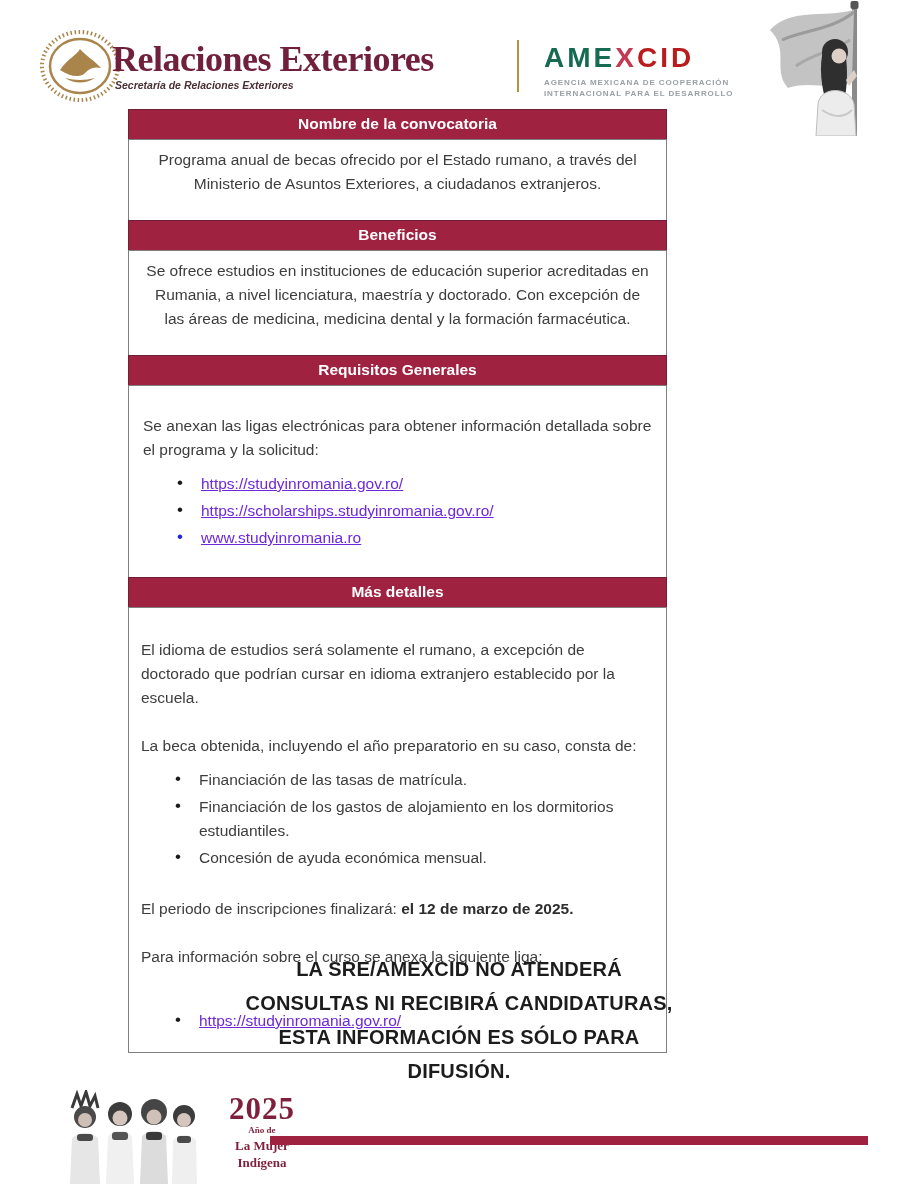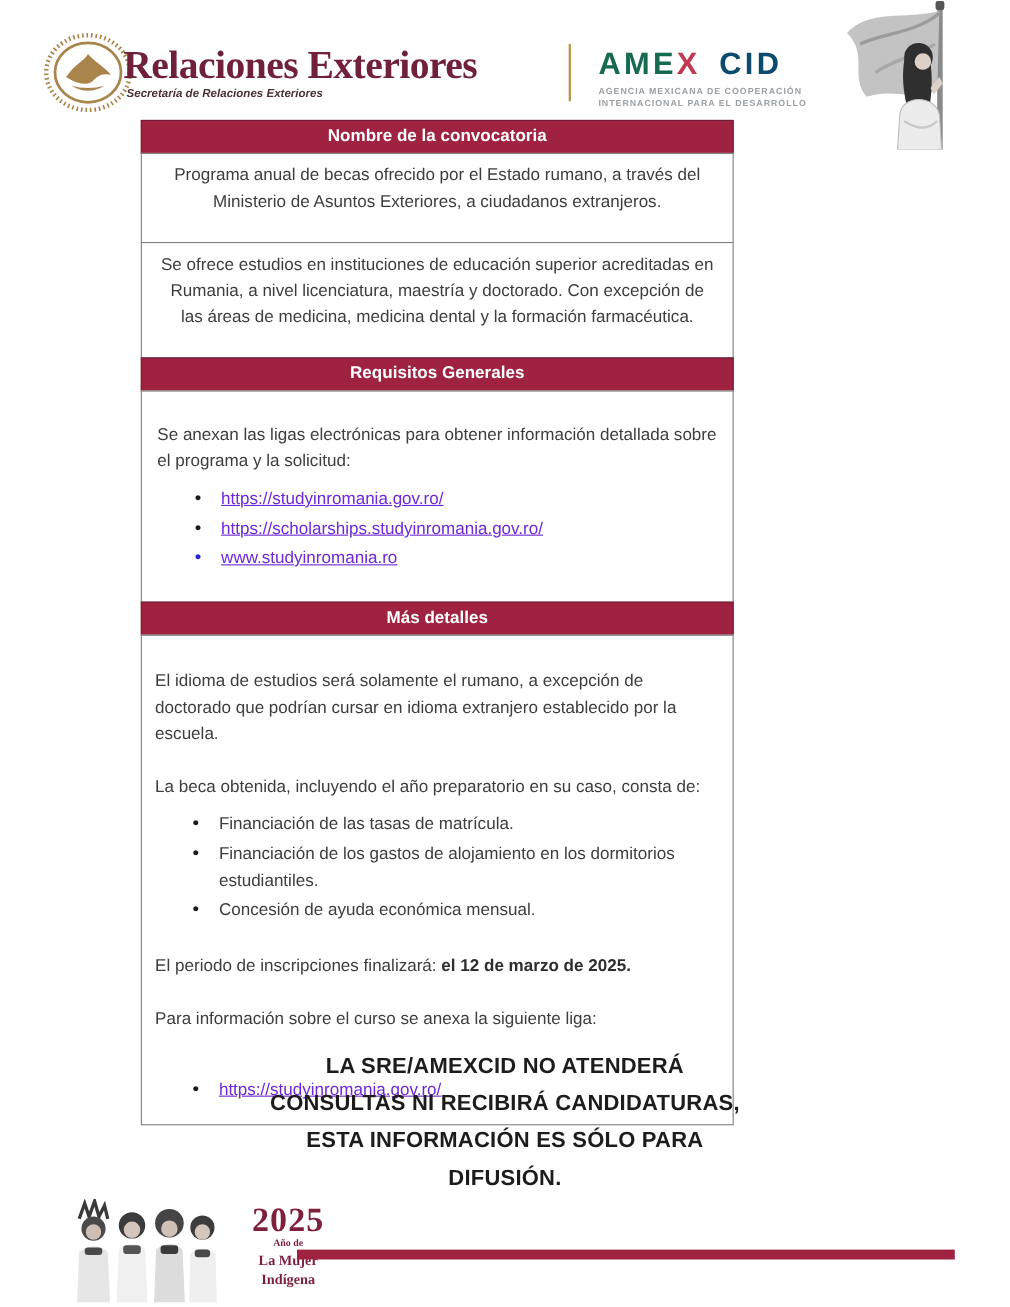--- a/index.html
+++ b/index.html
@@ -15,21 +15,21 @@
   .brand-title {
     font-family:"Liberation Serif", serif; font-weight:bold;
     font-size:36px; color:#70203A; letter-spacing:-0.5px; line-height:38px;
   }
   .brand-subtitle { font-size:10.5px; font-weight:bold; color:#4a3034; margin:1px 0 0 3px;font-style:italic; }
   .gold-divider { position:absolute; left:517px; top:40px; width:2px; height:52px; background:#B79140; }
   .amexcid { position:absolute; left:544px; top:44px; }
   .amexcid-word { font-size:28px; font-weight:800; letter-spacing:3px; line-height:28px; }
   .amexcid-word .ame { color:#156A51; }
   .amexcid-word .x   { color:#C23A52; }
-  .amexcid-word .cid { color:#0c4a6e;margin-left:17px; }
+  .amexcid-word .cid { color:#b91c1c; }
   .amexcid-tagline { margin-top:5px; font-size:8px; font-weight:bold; letter-spacing:0.9px; color:#9aa0a4; line-height:11px; }
   .header-photo { position:absolute; left:762px; top:0; width:126px; height:136px; }
 
   
   .doc-table {
     position:absolute; left:128px; top:110px; width:539px;
     font-size:15.5px; line-height:24px; color:#3d3d3d;
   }
   .tr { border:1px solid #7f7f7f; margin-top:-1px; box-sizing:border-box; background:#fff; }
   .tr.head {
@@ -116,20 +116,21 @@
     </svg>
   </div>
 
   <div class="doc-table">
 
     <div class="tr head">Nombre de la convocatoria</div>
     <div class="tr td center">
       <p>Programa anual de becas ofrecido por el Estado rumano, a través del Ministerio de Asuntos Exteriores, a ciudadanos extranjeros.</p>
     </div>
 
+    <div class="tr head">Beneficios</div>
     <div class="tr td center">
       <p>Se ofrece estudios en instituciones de educación superior acreditadas en Rumania, a nivel licenciatura, maestría y doctorado. Con excepción de las áreas de medicina, medicina dental y la formación farmacéutica.</p>
     </div>
 
     <div class="tr head">Requisitos Generales</div>
     <div class="tr td cell-requisitos">
       <p>Se anexan las ligas electrónicas para obtener información detallada sobre el programa y la solicitud:</p>
       <ul class="bullets">
         <li><a class="doc-link">https://studyinromania.gov.ro/</a></li>
         <li><a class="doc-link">https://scholarships.studyinromania.gov.ro/</a></li>

